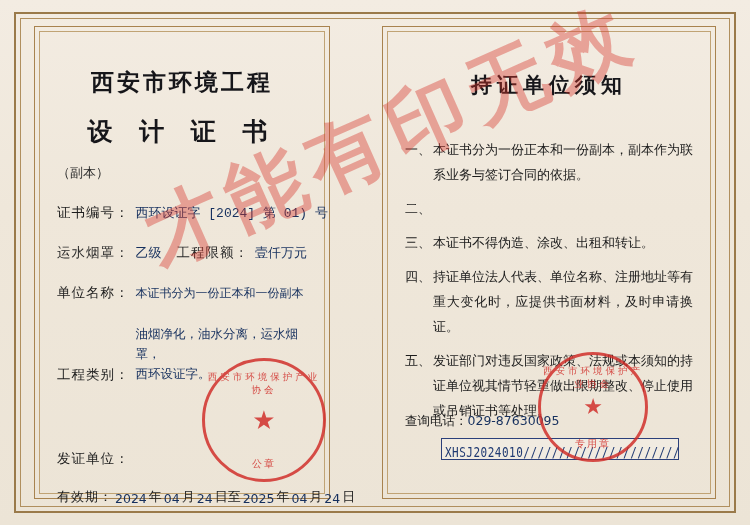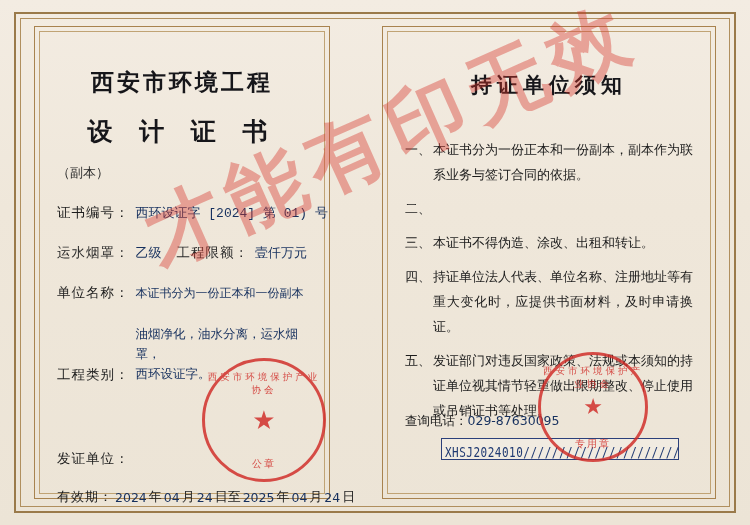--- a/index.html
+++ b/index.html
@@ -121,21 +121,21 @@
     display: flex;
     align-items: flex-end;
     margin-top: 22px;
     font-size: 13.5px;
     font-family: "DejaVu Serif", "Liberation Serif", serif;
   }
   .col-sep { width: 18px; }
 
   .date-row {
     display: flex;
-    align-items: center;
+    align-items: flex-end;
     margin-top: 20px;
     font-size: 13px;
     font-family: "DejaVu Serif", "Liberation Serif", serif;
     color: #1d1d1d;
   }
   .date-val {
     color: #16305e;
     font-family: "DejaVu Sans", sans-serif;
     font-size: 12.5px;
     margin: 0 2px;

